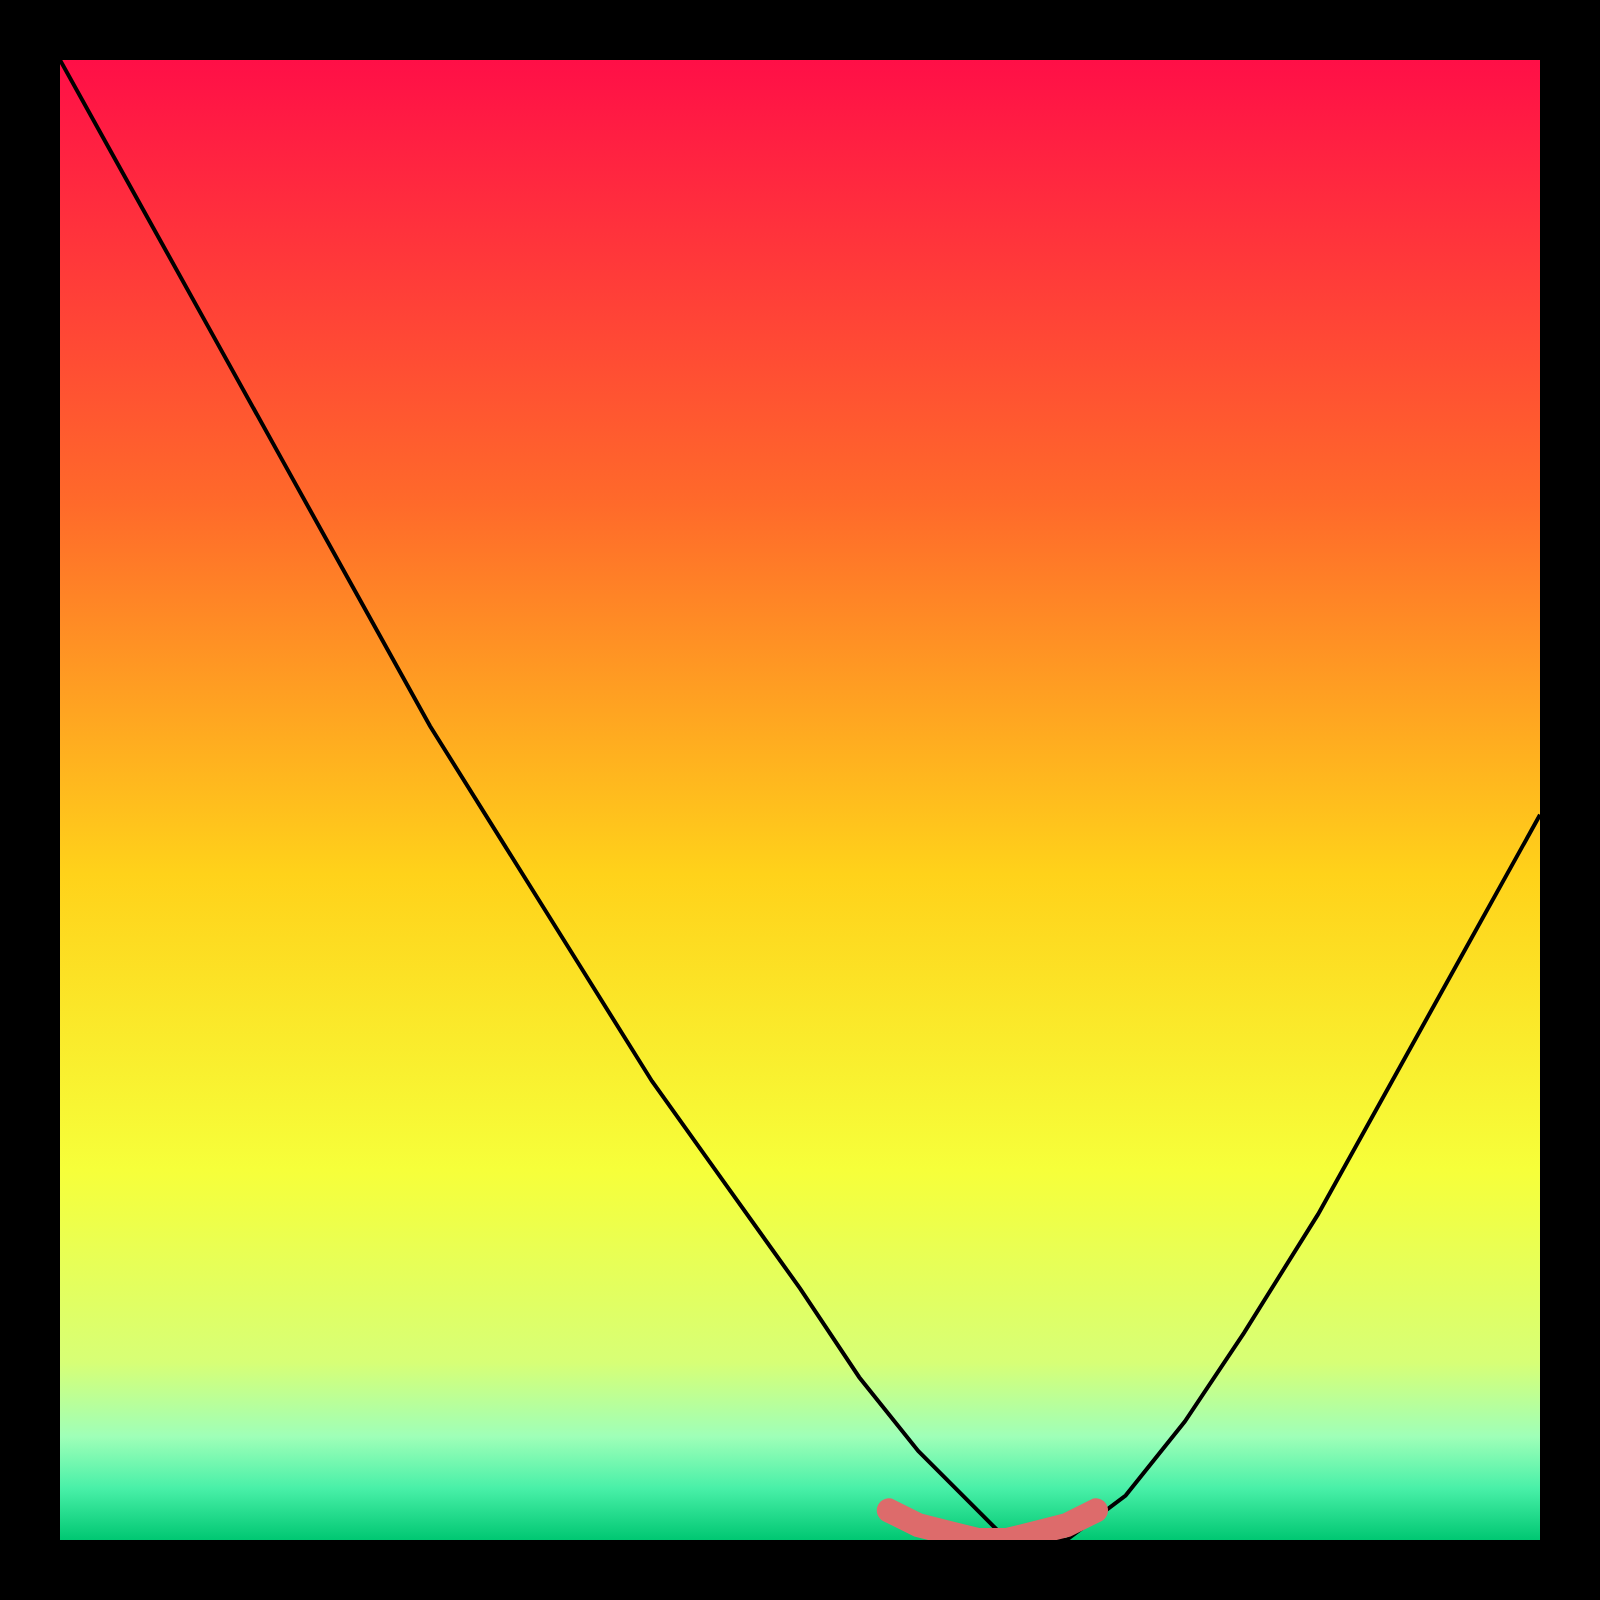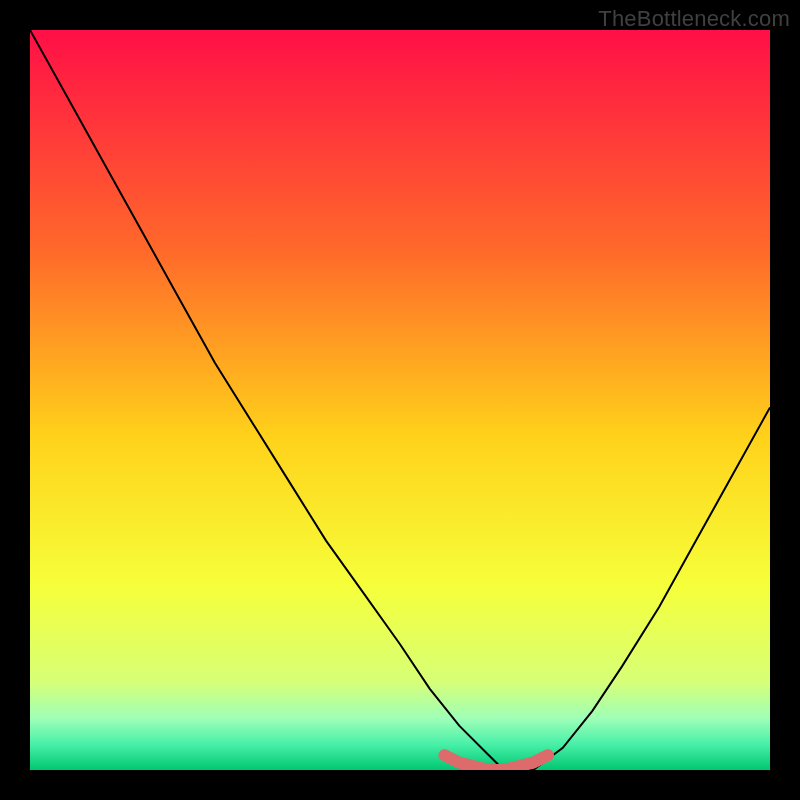--- a/index.html
+++ b/index.html
@@ -72,15 +72,14 @@
       <rect x="0" y="0" width="740" height="740" fill="url(#bg-grad)"></rect>
     </svg>
 
     <svg class="curve-svg" viewBox="0 0 740 740" preserveAspectRatio="none">
       <path id="main-curve" d="M0.0 0.0 L37.0 66.6 L74.0 133.2 L111.0 199.8 L148.0 266.4 L185.0 333.0 L222.0 392.2 L259.0 451.4 L296.0 510.6 L333.0 562.4 L370.0 614.2 L399.6 658.6 L429.2 695.6 L458.8 725.2 L473.6 740.0 L503.2 740.0 L532.8 717.8 L562.4 680.8 L592.0 636.4 L629.0 577.2 L666.0 510.6 L703.0 444.0 L740.0 377.4 " fill="none" stroke="#000000" stroke-width="2"></path>
       <path id="optimal-band" d="M414.4 725.2 L429.2 732.6 L444.0 736.3 L458.8 740.0 L473.6 740.0 L488.4 736.3 L503.2 732.6 L518.0 725.2 " fill="none" stroke="#dd6b6b" stroke-width="12" stroke-linecap="round"></path>
     </svg>
 
   </div>
 
-  <div class="watermark">TheBottleneck.com</div>
 
 </div>
 
 </body></html>

